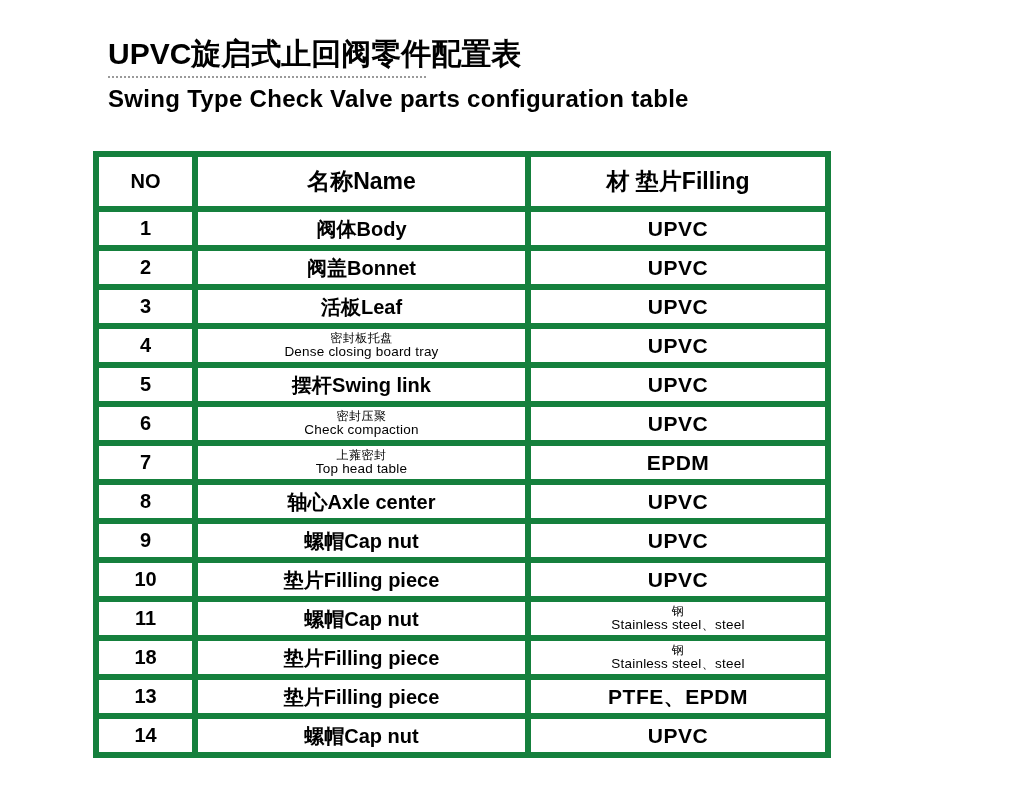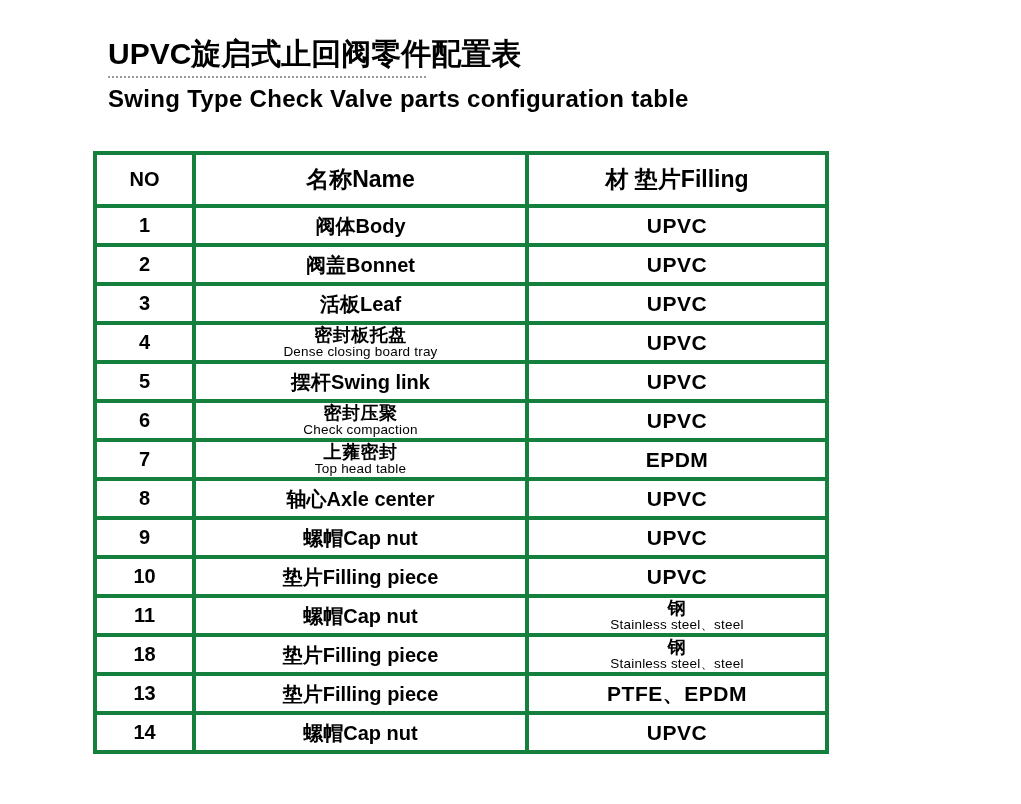--- a/index.html
+++ b/index.html
@@ -50,21 +50,21 @@
   table.parts {
     position: absolute;
     left: 93px;
     top: 151px;
     width: 732px;
     border-collapse: collapse;
     table-layout: fixed;
   }
   table.parts th,
   table.parts td {
-    border: 4px solid #15803d;
+    border: 6px solid #15803d;
     text-align: center;
     vertical-align: middle;
     padding: 0;
   }
   col.c-no { width: 99px; }
   col.c-name { width: 333px; }
   col.c-mat { width: 300px; }
 
   thead th {
     height: 49px;
@@ -84,22 +84,22 @@
   .single {
     font-size: 20px;
     line-height: 22px;
     white-space: nowrap;
   }
   .dual {
     line-height: 1.05;
   }
   .dual .cn {
     display: block;
-    font-size: 18px;
-    font-weight: bold;
+    font-size: 12px;
+    font-weight: normal;
     letter-spacing: 0.5px;
   }
   .dual .en {
     display: block;
     font-size: 13.5px;
     font-weight: normal;
     letter-spacing: 0.2px;
   }
   .mat-single {
     font-size: 21px;

